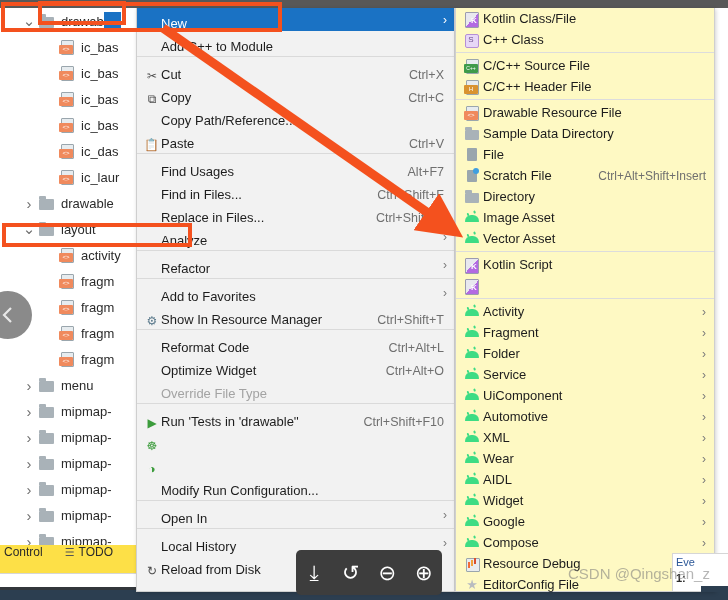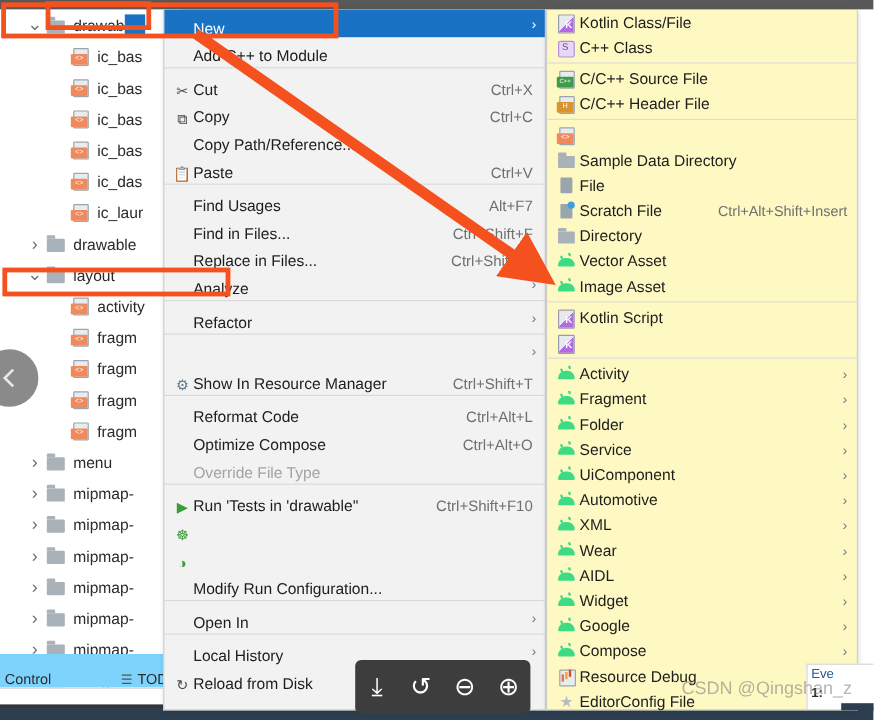--- a/index.html
+++ b/index.html
@@ -75,22 +75,22 @@
   .collapse-circle {
     position: absolute; left: -16px; top: 291px; width: 48px; height: 48px;
     border-radius: 50%; background: #8a8a8a; display: flex;
     align-items: center; justify-content: center;
   }
   .collapse-circle svg { display: block; }
 
   
   .statusbar {
     position: absolute; left: 0; top: 545px; width: 152px; height: 28px;
-    background: #7dd3fc; display: flex; align-items: flex-end;
-    font-size: 12px; color: #2b2b2b; gap: 36px;
+    background: #fde047; display: flex; align-items: flex-start;
+    font-size: 12px; color: #2b2b2b;
   }
   .statusbar .sb-item { display: flex; align-items: center; gap: 4px; }
   .statusbar .sb-control { margin-left: 4px; }
   .statusbar .sb-todo { margin-left: 22px; }
   .sb-icon { font-size: 11px; color: #555; }
 
   .bottom-white {
     position: absolute; left: 0; top: 573px; width: 152px; height: 17px;
     background: #fff; border-top: 1px solid #d6d6d6;
   }
@@ -486,36 +486,37 @@
       </div>
       <div class="ctx-sep"></div>
       <div class="ctx-item">
         <span class="ctx-ico"></span>
         <span class="ctx-label">Refactor</span>
         <span class="ctx-arrow">›</span>
       </div>
       <div class="ctx-sep"></div>
       <div class="ctx-item">
         <span class="ctx-ico"></span>
+        <span class="ctx-label">Add to Favorites</span>
         <span class="ctx-arrow">›</span>
       </div>
       <div class="ctx-item">
         <span class="ctx-ico" style="color: rgb(91, 122, 140);">⚙</span>
         <span class="ctx-label">Show In Resource Manager</span>
         <span class="ctx-shortcut">Ctrl+Shift+T</span>
       </div>
       <div class="ctx-sep"></div>
       <div class="ctx-item">
         <span class="ctx-ico"></span>
         <span class="ctx-label">Reformat Code</span>
         <span class="ctx-shortcut">Ctrl+Alt+L</span>
       </div>
       <div class="ctx-item">
         <span class="ctx-ico"></span>
-        <span class="ctx-label">Optimize Compose</span>
+        <span class="ctx-label">Optimize Widget</span>
         <span class="ctx-shortcut">Ctrl+Alt+O</span>
       </div>
       <div class="ctx-item disabled">
         <span class="ctx-ico"></span>
         <span class="ctx-label">Override File Type</span>
       </div>
       <div class="ctx-sep"></div>
       <div class="ctx-item">
         <span class="ctx-ico" style="color: rgb(60, 156, 60);">▶</span>
         <span class="ctx-label">Run 'Tests in 'drawable''</span>
@@ -564,45 +565,46 @@
         <span class="sm-ico gi-csrc"></span>
         <span class="sm-label">C/C++ Source File</span>
       </div>
       <div class="sm-item">
         <span class="sm-ico gi-chdr"></span>
         <span class="sm-label">C/C++ Header File</span>
       </div>
       <div class="sm-sep"></div>
       <div class="sm-item">
         <span class="sm-ico gi-drawable"></span>
+        <span class="sm-label">Drawable Resource File</span>
       </div>
       <div class="sm-item">
         <span class="sm-ico gi-folder"></span>
         <span class="sm-label">Sample Data Directory</span>
       </div>
       <div class="sm-item">
         <span class="sm-ico gi-file"></span>
         <span class="sm-label">File</span>
       </div>
       <div class="sm-item">
         <span class="sm-ico gi-scratch"></span>
         <span class="sm-label">Scratch File</span>
         <span class="sm-shortcut">Ctrl+Alt+Shift+Insert</span>
       </div>
       <div class="sm-item">
         <span class="sm-ico gi-folder"></span>
         <span class="sm-label">Directory</span>
       </div>
       <div class="sm-item">
         <span class="sm-ico gi-android"></span>
+        <span class="sm-label">Image Asset</span>
+      </div>
+      <div class="sm-item">
+        <span class="sm-ico gi-android"></span>
         <span class="sm-label">Vector Asset</span>
-      </div>
-      <div class="sm-item">
-        <span class="sm-ico gi-android"></span>
-        <span class="sm-label">Image Asset</span>
       </div>
       <div class="sm-sep"></div>
       <div class="sm-item">
         <span class="sm-ico gi-kotlin"></span>
         <span class="sm-label">Kotlin Script</span>
       </div>
       <div class="sm-item">
         <span class="sm-ico gi-kotlin"></span>
       </div>
       <div class="sm-sep"></div>

